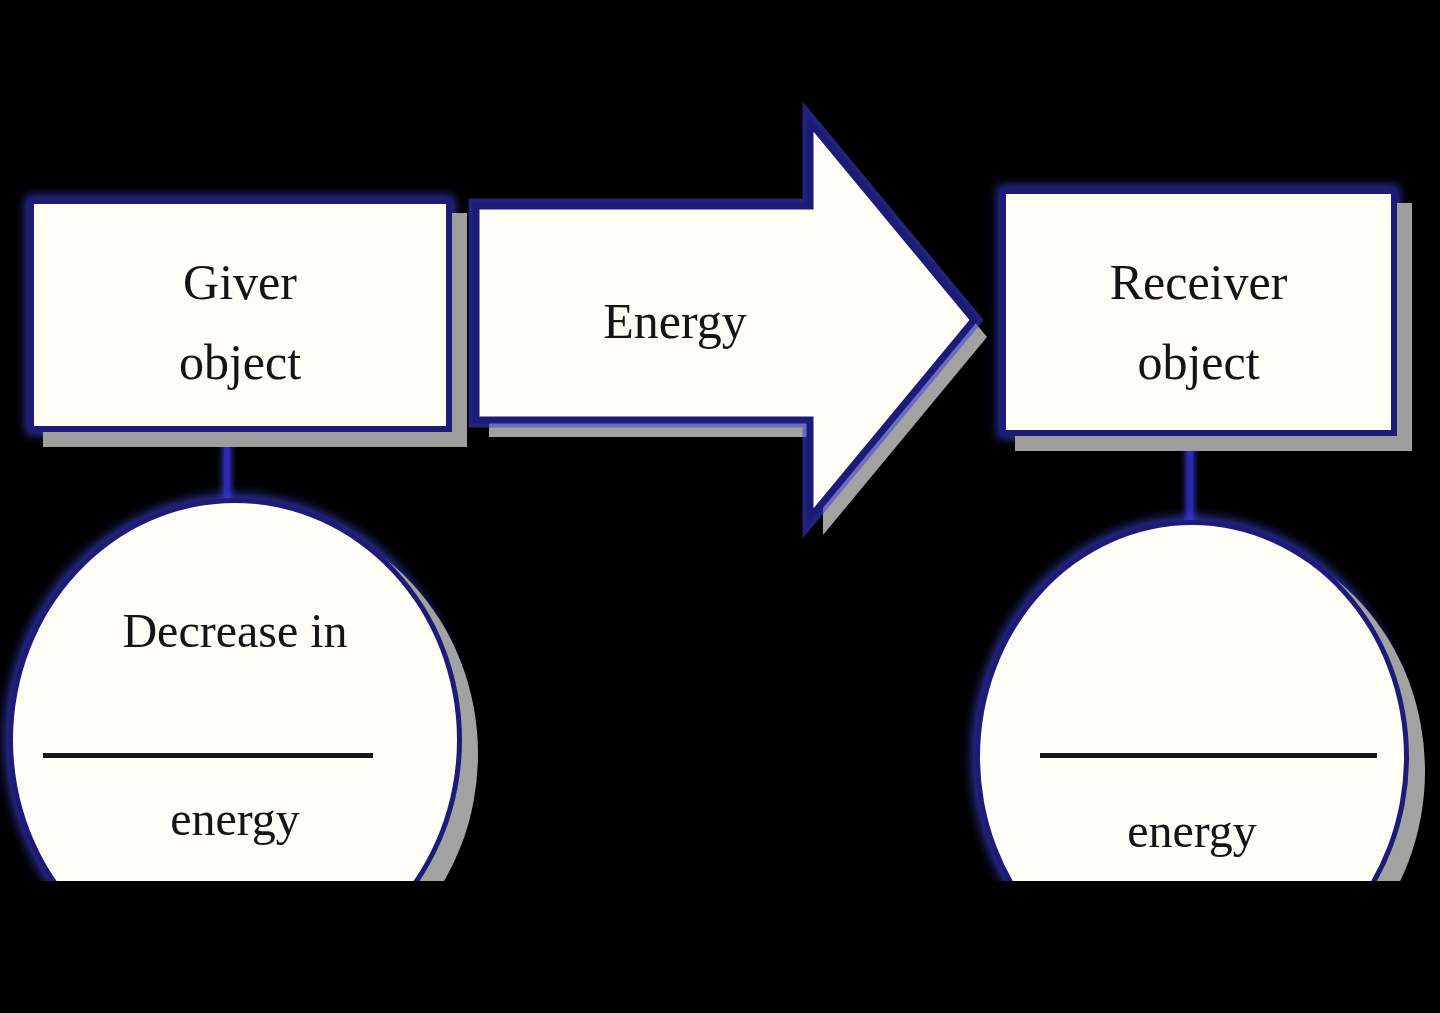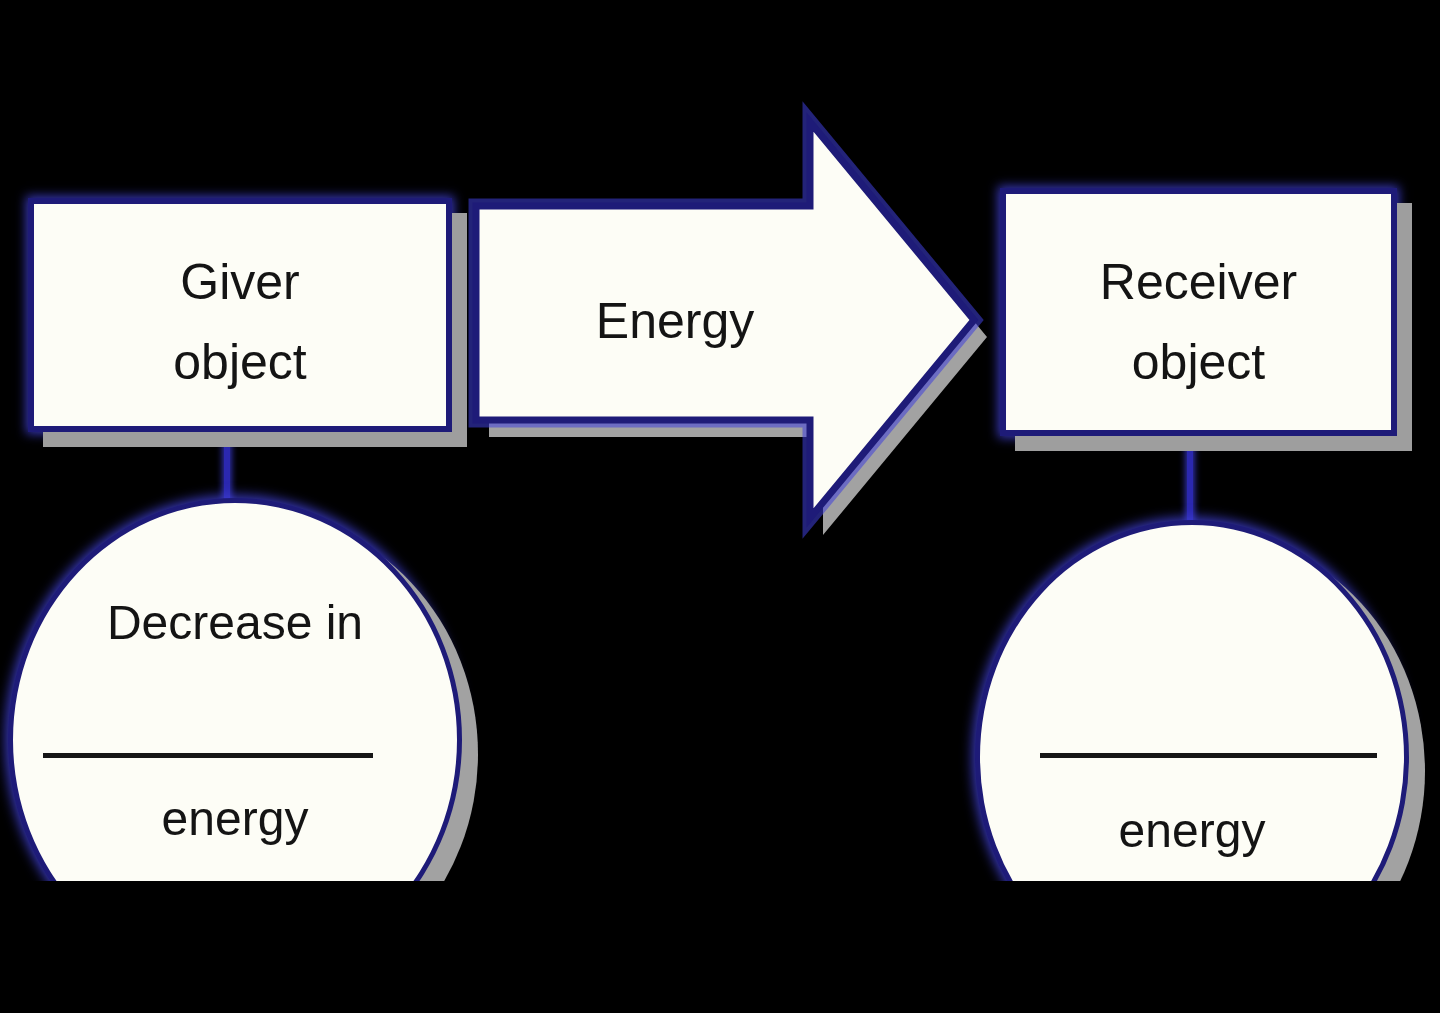--- a/index.html
+++ b/index.html
@@ -6,21 +6,21 @@
     margin: 0;
     padding: 0;
     background: #000000;
   }
   #stage {
     position: relative;
     width: 1440px;
     height: 881px;
     background: #000000;
     overflow: hidden;
-    font-family: Liberation Sans, sans-serif;
+    font-family: Liberation Serif, serif;
     color: #141414;
   }
   .box {
     position: absolute;
     background: #fdfdf6;
     border: 6px solid #1e1b78;
     box-shadow: 15px 15px 0 #9e9e9e, 0 0 10px 2px rgba(64, 64, 210, 0.85);
     display: flex;
     align-items: center;
     justify-content: center;
@@ -72,21 +72,21 @@
     width: 100%;
     text-align: center;
     font-size: 48px;
     color: #141414;
   }
   .blank-line {
     position: absolute;
     height: 5px;
     background: #161616;
   }
-  #giver-circle .circle-text.top    { top: 92px; }
+  #giver-circle .circle-text.top    { top: 100px; }
   #giver-circle .blank-line         { top: 250px; left: 30px;  width: 330px; }
   #giver-circle .circle-text.bottom { top: 288px; }
   #receiver-circle .circle-text.top    { top: 90px; }
   #receiver-circle .blank-line         { top: 228px; left: 60px; width: 337px; }
   #receiver-circle .circle-text.bottom { top: 278px; }
   .connector {
     position: absolute;
     width: 6px;
     background: #2b28b0;
     box-shadow: 0 0 7px 1px rgba(64, 64, 230, 0.9);

